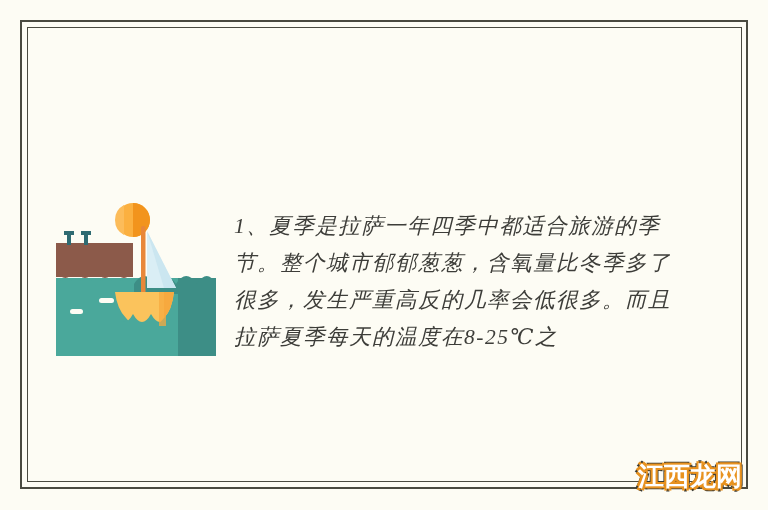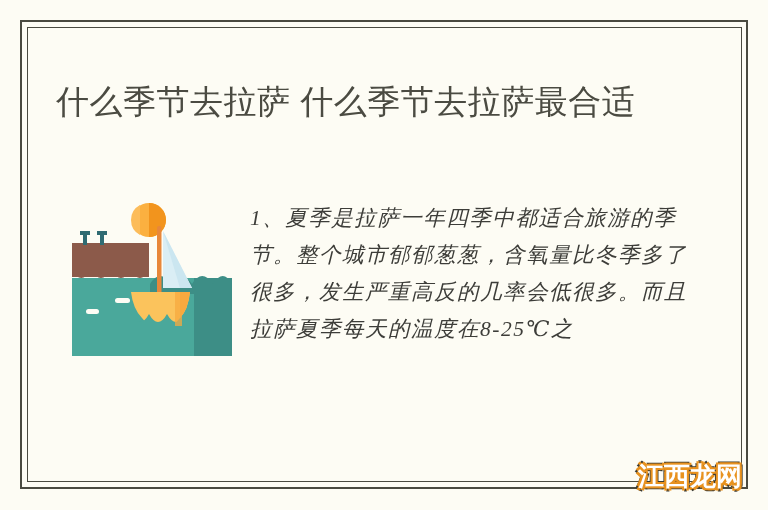--- a/index.html
+++ b/index.html
@@ -58,22 +58,21 @@
     font-family: "Liberation Sans", "DejaVu Sans", sans-serif;
   }
 
   
   .content {
     position: absolute;
     left: 56px;
     top: 196px;
     width: 620px;
     display: flex;
-    align-items: flex-start;
-    margin-left: 16px;
+    align-items: flex-end;
   }
 
   .thumb-wrap {
     flex: 0 0 auto;
     width: 160px;
     height: 160px;
     margin-right: 18px;
   }
   .thumb {
     display: block;
@@ -117,21 +116,20 @@
   }
 </style>
 </head>
 <body>
 
 <div class="page">
 
   <div class="frame-outer"></div>
   <div class="frame-inner"></div>
 
-  <h1 class="title">什么季节去拉萨 什么季节去拉萨最合适</h1>
 
   <div class="content">
 
     <div class="thumb-wrap">
       <svg class="thumb" viewBox="0 0 160 160">
 
         <rect x="0" y="0" width="160" height="160" fill="#fdfcf4"></rect>
 
         <circle cx="77" cy="24" r="17" fill="#fbb040"></circle>
         <path d="M77 7 A17 17 0 0 1 77 41 Z" fill="#f2941d"></path>

